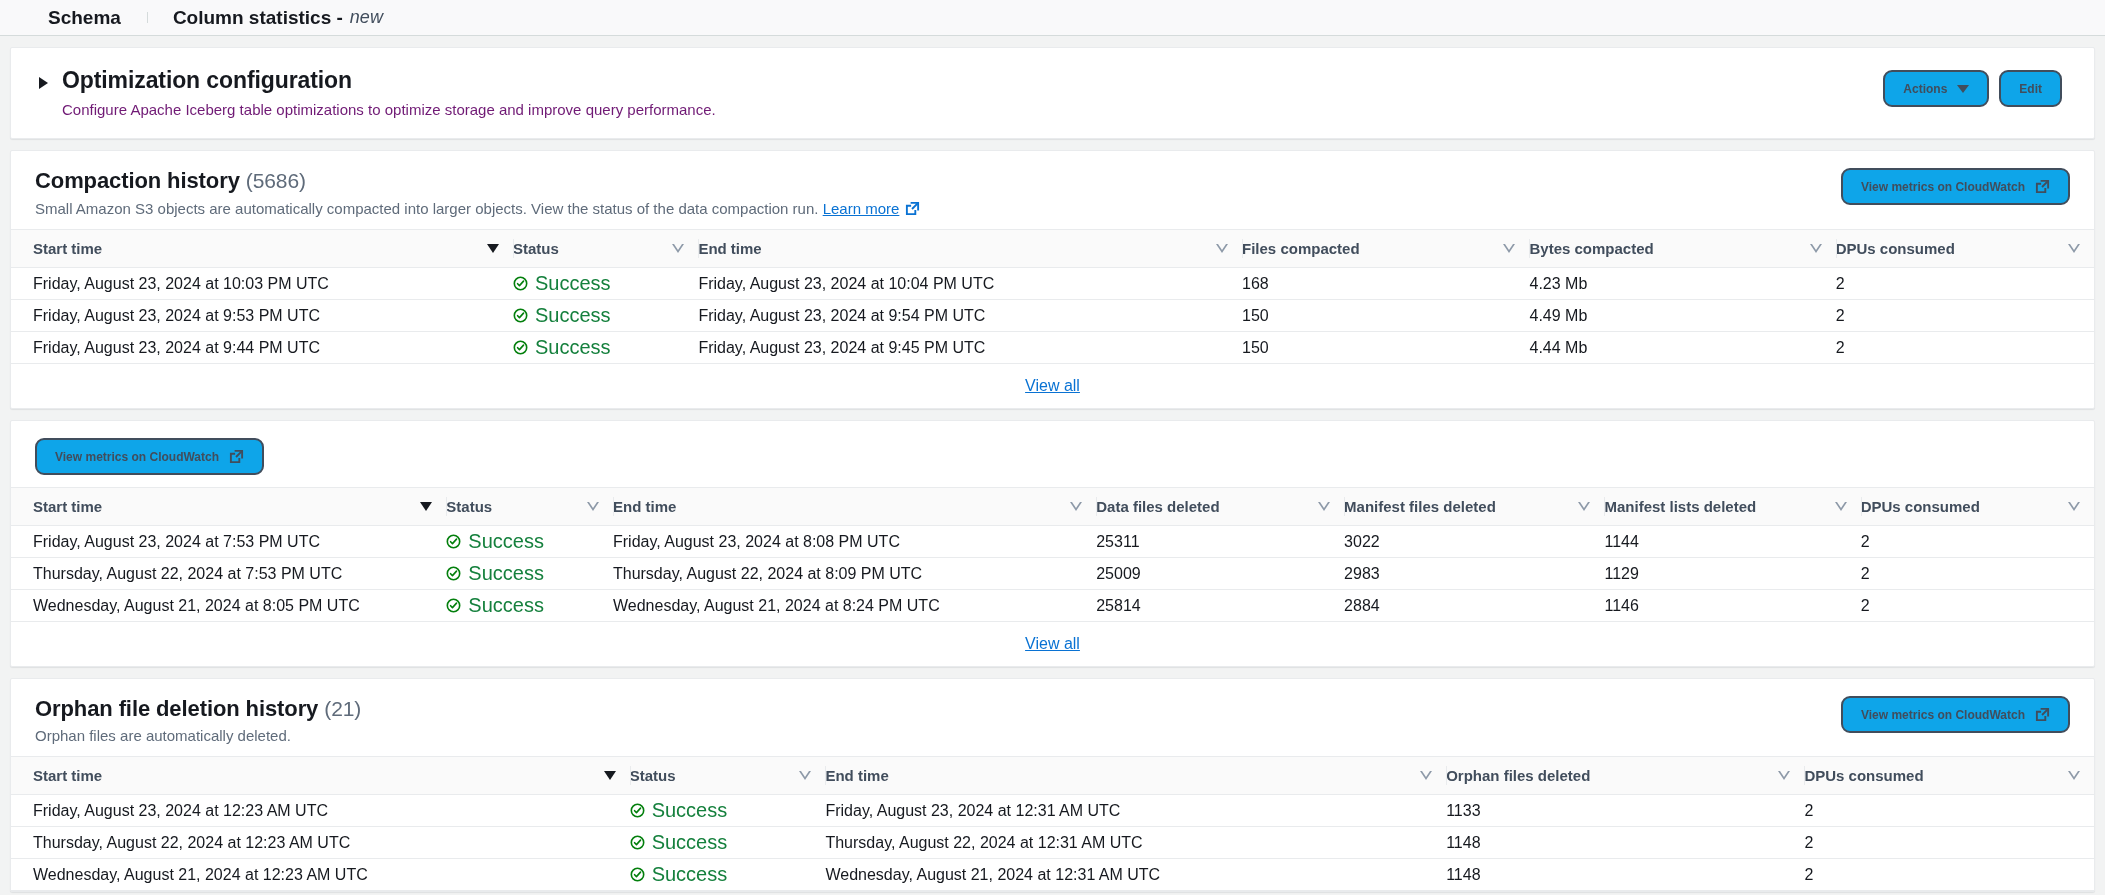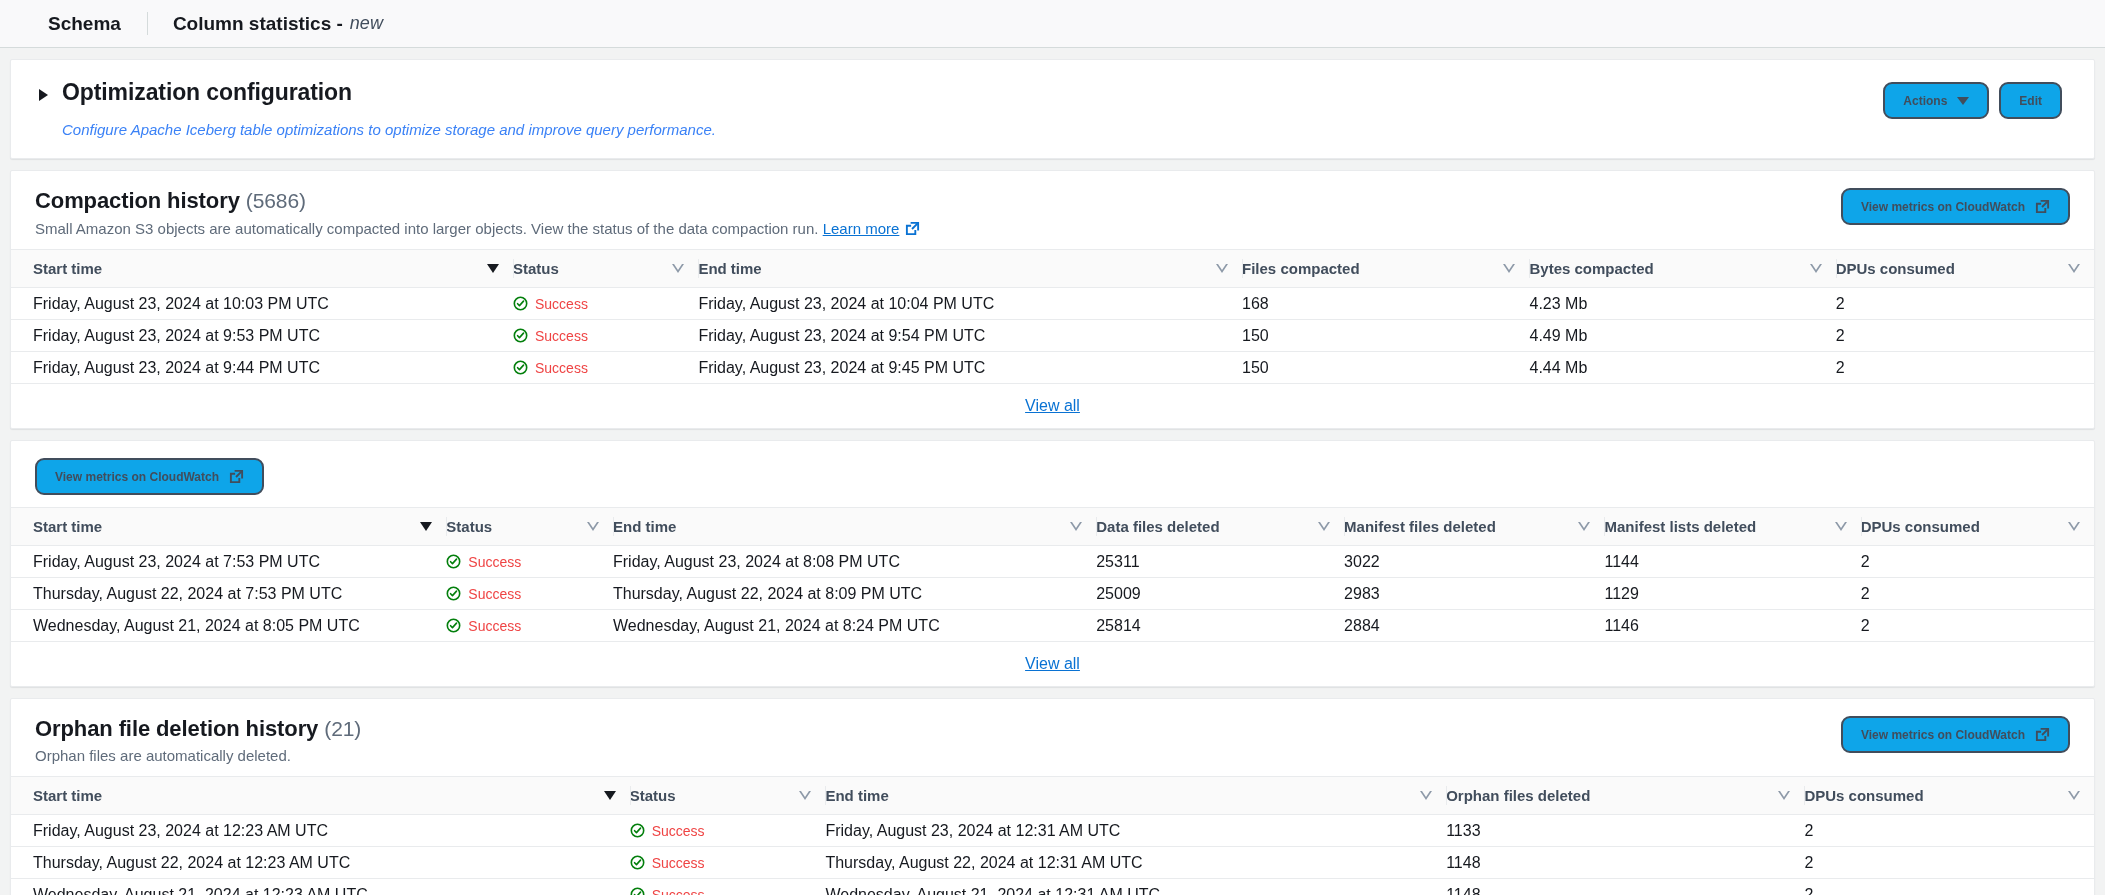--- a/index.html
+++ b/index.html
@@ -8,21 +8,21 @@
     height: 895px;
     background: #f2f3f3;
     font-family: "Liberation Sans", sans-serif;
     color: #16191f;
     overflow: hidden;
   }
   .page { width: 2105px; height: 895px; position: relative; }
 
   
   .tabbar {
-    height: 48px;
+    height: 36px;
     background: #f9f9fa;
     display: flex;
     align-items: stretch;
     padding-left: 22px;
     border-bottom: 1px solid #d5dbdb;
     position: relative;
   }
   .tab {
     display: flex;
     align-items: center;
@@ -82,23 +82,22 @@
     cursor: pointer;
     flex: none;
   }
   .optcfg-title {
     font-size: 23px;
     font-weight: bold;
     letter-spacing: -0.1px;
   }
   .optcfg-desc {
     font-size: 15px;
-    color: #3b82f6;
-    margin-top: 15px;
-    font-style: italic;
+    color: #701a75;
+    margin-top: 7px;
   }
   .optcfg-actions { display: flex; gap: 10px; padding-top: 3px; }
 
   .btn {
     background: #0ea5e9;
     border: 2px solid #414d5c;
     border-radius: 9px;
     color: #414d5c;
     font-size: 12px;
     font-weight: bold;
@@ -212,21 +211,21 @@
     border-bottom: 1px solid #e9ebed;
     vertical-align: middle;
     overflow: hidden;
     white-space: nowrap;
     text-overflow: ellipsis;
   }
   tbody tr:last-child td { border-bottom: 1px solid #e9ebed; }
   tbody td:first-child { padding-left: 22px; }
 
   .status-cell { display: flex; align-items: center; gap: 7px; color: #037f0c; }
-  .status-cell .label { font-size: 14px; color: #ef4444; }
+  .status-cell .label { font-size: 20px; color: #15803d; }
 
   .viewall-row {
     display: flex;
     align-items: center;
     justify-content: center;
     height: 44px;
   }
   .viewall {
     font-size: 16px;
     color: #0972d3;

